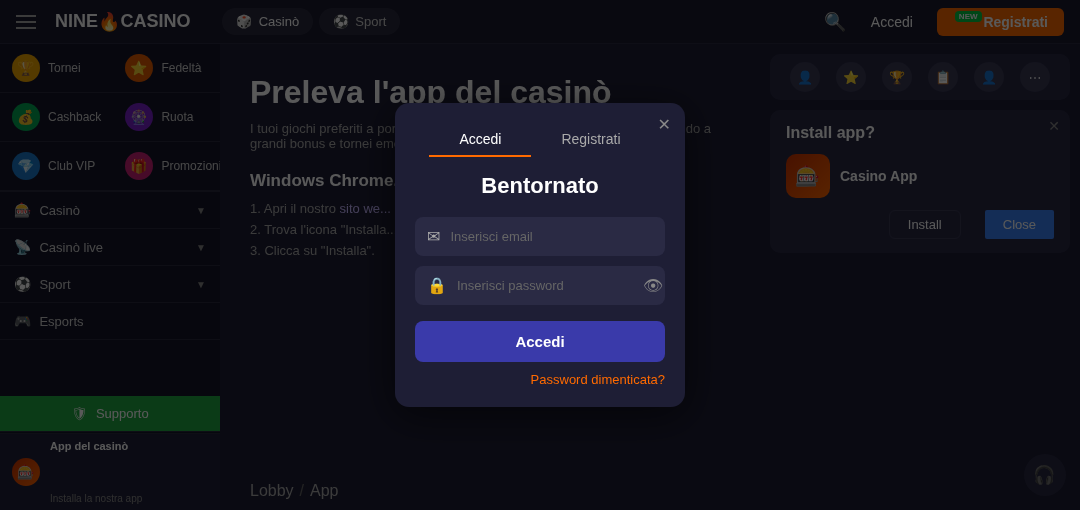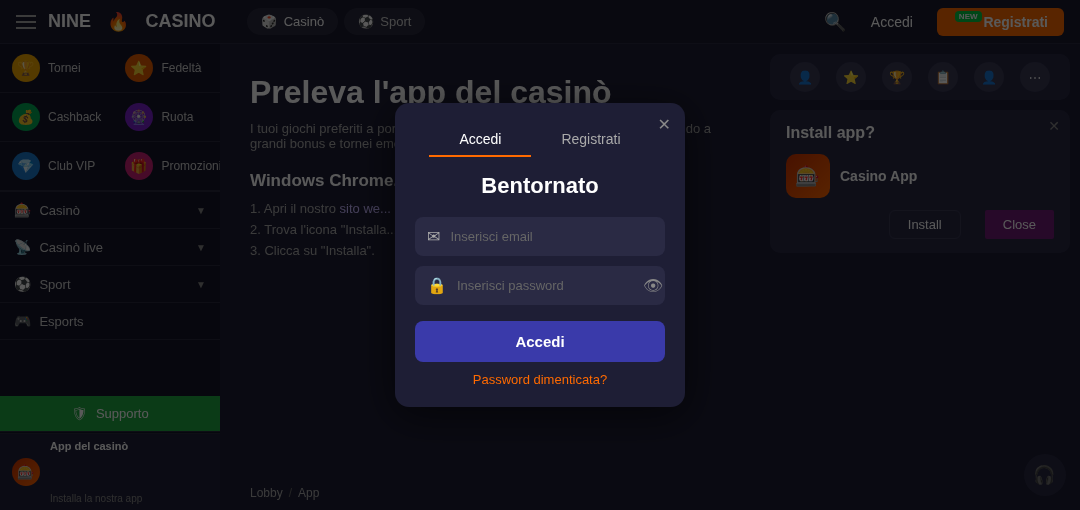--- a/index.html
+++ b/index.html
@@ -40,21 +40,22 @@
       height: 2px;
       background: #aaa;
       display: block;
     }
     .logo {
       display: flex;
       align-items: center;
       font-size: 18px;
       font-weight: bold;
       color: #fff;
-      gap: 16px;
+      gap: 0;
+      margin-left: 7px;
     }
     .nav-tabs {
       display: flex;
       gap: 0;
       margin-left: 20px;
     }
     .nav-tab {
       display: flex;
       align-items: center;
       gap: 6px;
@@ -262,21 +263,21 @@
     .step-link { color: #c4b5fd; }
 
     
     .breadcrumb {
       position: absolute;
       bottom: 10px;
       left: 30px;
       display: flex;
       align-items: flex-end;
       gap: 6px;
-      font-size: 12px;
+      font-size: 16px;
       color: #aaa;
     }
     .breadcrumb-sep { color: #666; }
 
     
     .right-panel {
       width: 320px;
       background: #1e1e35;
       padding: 10px;
       flex-shrink: 0;
@@ -353,21 +354,21 @@
     .btn-install {
       background: none;
       border: 1px solid #3a3a55;
       color: #fff;
       padding: 6px 18px;
       border-radius: 6px;
       cursor: pointer;
       font-size: 13px;
     }
     .btn-close-install {
-      background: #701a75;
+      background: #3b82f6;
       border: none;
       color: #fff;
       padding: 6px 18px;
       border-radius: 2px;
       cursor: pointer;
       font-size: 13px;
     }
 
     
     .chat-btn {
@@ -499,21 +500,21 @@
       color: #fff;
       padding: 12px;
       border-radius: 8px;
       cursor: pointer;
       font-size: 15px;
       font-weight: bold;
       margin-top: 6px;
       margin-bottom: 10px;
     }
     .modal-forgot {
-      text-align: center;
+      text-align: right;
       color: #ff6a00;
       font-size: 13px;
       cursor: pointer;
     }
   </style>
 </head>
 <body>
 
 <nav class="top-nav">
   <div class="top-nav-left">

